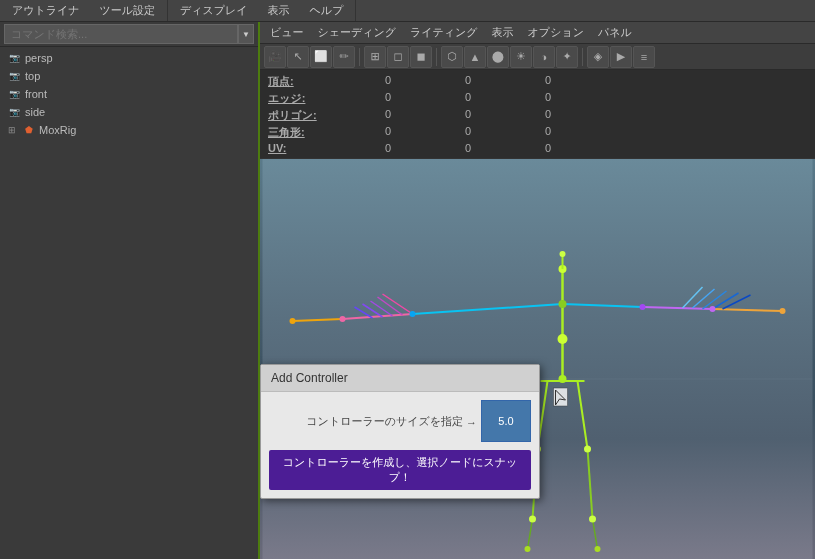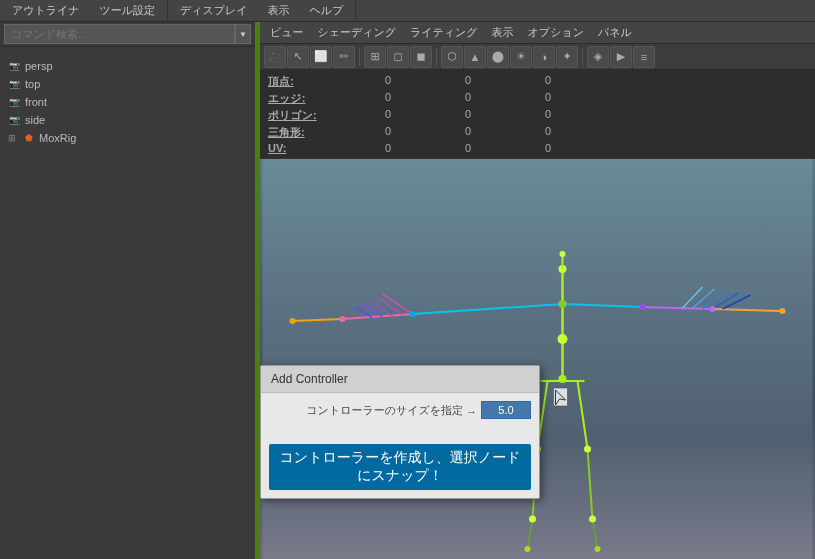--- a/index.html
+++ b/index.html
@@ -40,25 +40,24 @@
     
     .main-layout {
       display: flex;
       height: calc(559px - 22px);
     }
 
     
     .left-panel {
       width: 260px;
       background: #3a3a3a;
-      border-right: 5px solid #4d7c0f;
+      border-right: 2px solid #4d7c0f;
       display: flex;
       flex-direction: column;
       flex-shrink: 0;
-      gap: 8px;
     }
 
     
     .search-box-container {
       display: flex;
       align-items: center;
       padding: 2px 4px;
       border-bottom: 1px solid #2a2a2a;
       background: #3a3a3a;
     }
@@ -242,35 +241,35 @@
       border: none;
       padding: 3px 14px;
       font-size: 11px;
       cursor: pointer;
       border-radius: 2px;
     }
     .dialog-input-highlight {
       background: #4477aa;
       color: white;
       border: 1px solid #3366aa;
-      padding: 2px 6px;
+      padding: 14px 6px;
       font-size: 11px;
       width: 50px;
       text-align: center;
     }
     .dialog-create-btn {
-      background: #0369a1;
+      background: #4c1d95;
       color: white;
       border: none;
       padding: 5px;
-      font-size: 14px;
+      font-size: 11px;
       cursor: pointer;
       width: 100%;
       border-radius: 2px;
-      margin-top: 19px;
+      margin-top: 2px;
     }
   </style>
 </head>
 <body>
 
 <div class="menu-bar">
   <div class="menu-bar-section">
     <span class="menu-item">アウトライナ</span>
     <span class="menu-item">ツール設定</span>
   </div>

